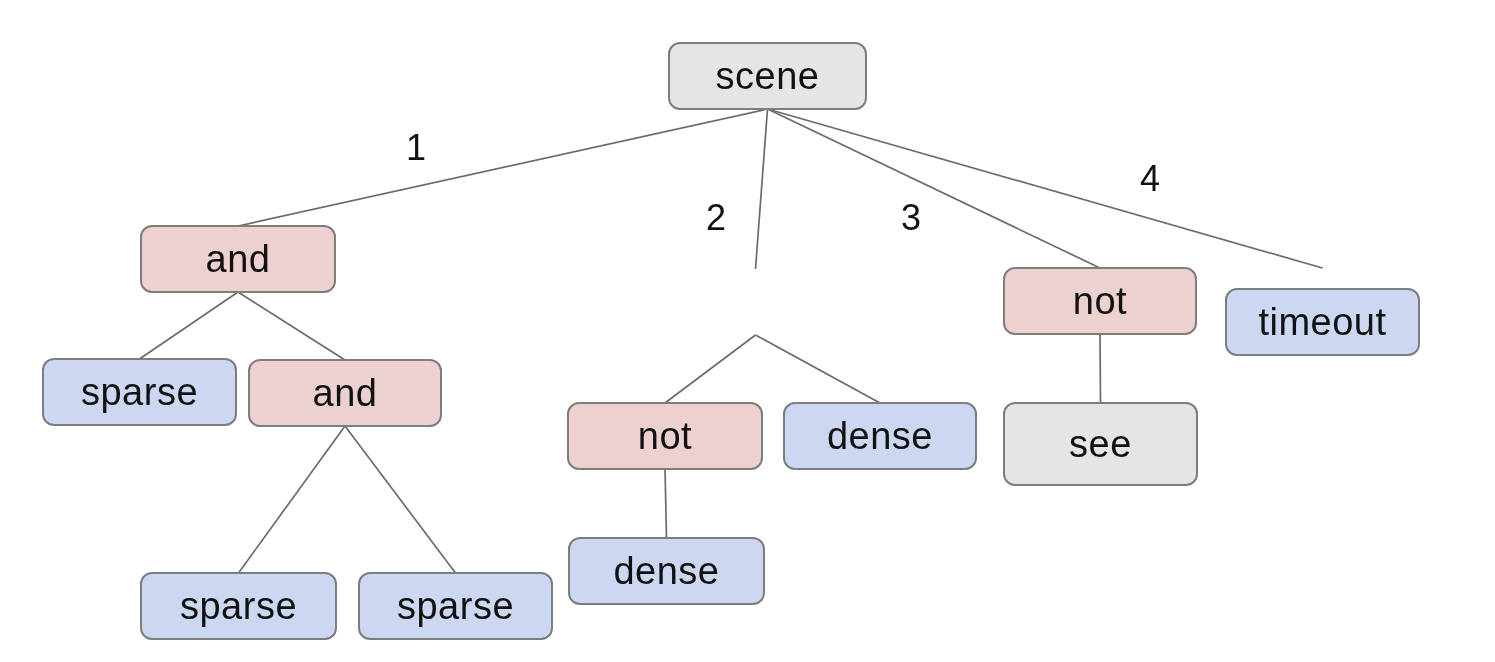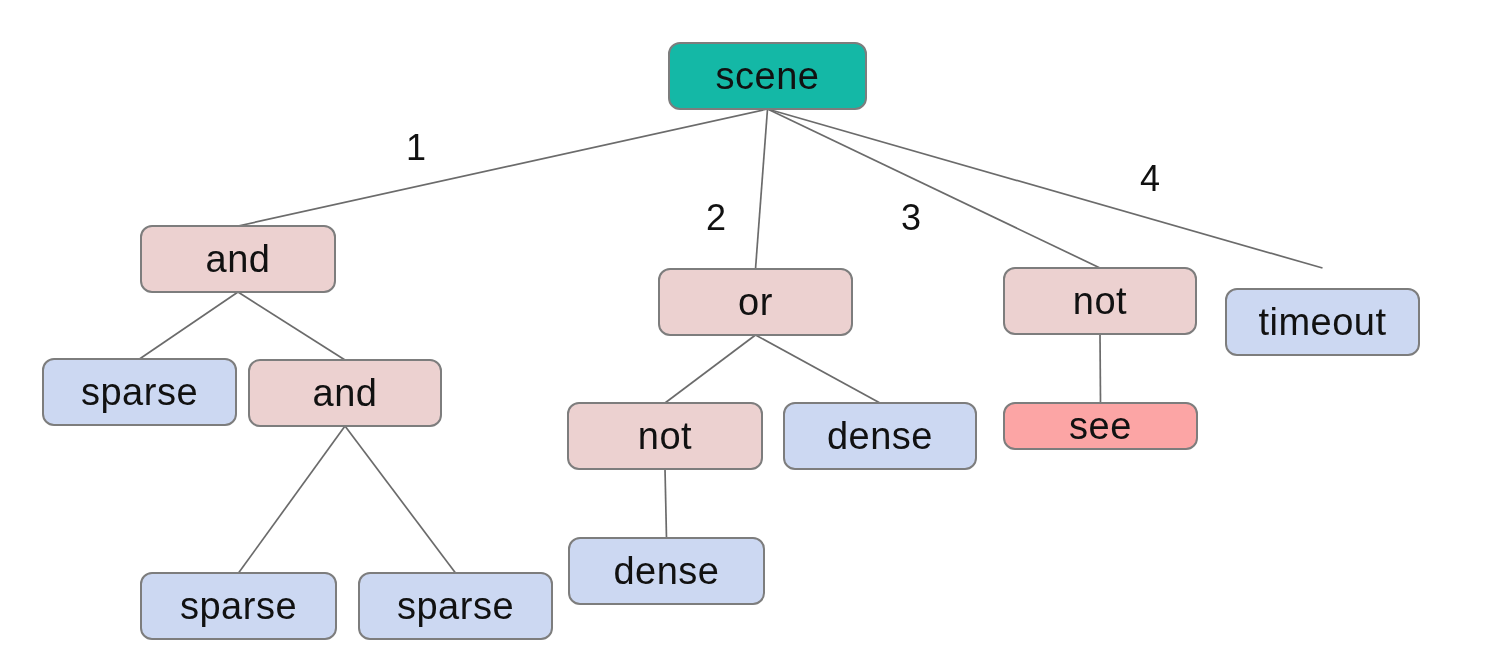--- a/index.html
+++ b/index.html
@@ -53,30 +53,29 @@
       <line x1="767.5" y1="109" x2="1322.5" y2="268" stroke="#6b6b6b" stroke-width="1.7"></line>
       <line x1="238" y1="292" x2="139.5" y2="359" stroke="#6b6b6b" stroke-width="1.7"></line>
       <line x1="238" y1="292" x2="345" y2="360" stroke="#6b6b6b" stroke-width="1.7"></line>
       <line x1="345" y1="426" x2="238.5" y2="573" stroke="#6b6b6b" stroke-width="1.7"></line>
       <line x1="345" y1="426" x2="455.5" y2="573" stroke="#6b6b6b" stroke-width="1.7"></line>
       <line x1="755.5" y1="335" x2="665" y2="403" stroke="#6b6b6b" stroke-width="1.7"></line>
       <line x1="755.5" y1="335" x2="880" y2="403" stroke="#6b6b6b" stroke-width="1.7"></line>
       <line x1="665" y1="469" x2="666.5" y2="538" stroke="#6b6b6b" stroke-width="1.7"></line>
       <line x1="1100" y1="334" x2="1100.5" y2="403" stroke="#6b6b6b" stroke-width="1.7"></line>
     </svg>
-<div class="node" style="left: 668px; top: 42px; width: 199px; height: 68px; background: #14b8a6; border-color: rgb(125, 125, 125); color: rgb(17, 17, 17);">scene</div>
+<div class="node" style="left: 668px; top: 42px; width: 199px; height: 68px; background: #e5e5e5; border-color: rgb(125, 125, 125); color: rgb(17, 17, 17);">scene</div>
     <div class="node" style="left: 140px; top: 225px; width: 196px; height: 68px; background: rgb(236, 209, 208); border-color: rgb(125, 125, 125); color: rgb(17, 17, 17);">and</div>
     <div class="node" style="left: 42px; top: 358px; width: 195px; height: 68px; background: rgb(204, 216, 242); border-color: rgb(125, 125, 125); color: rgb(17, 17, 17);">sparse</div>
     <div class="node" style="left: 248px; top: 359px; width: 194px; height: 68px; background: rgb(236, 209, 208); border-color: rgb(125, 125, 125); color: rgb(17, 17, 17);">and</div>
     <div class="node" style="left: 140px; top: 572px; width: 197px; height: 68px; background: rgb(204, 216, 242); border-color: rgb(125, 125, 125); color: rgb(17, 17, 17);">sparse</div>
     <div class="node" style="left: 358px; top: 572px; width: 195px; height: 68px; background: rgb(204, 216, 242); border-color: rgb(125, 125, 125); color: rgb(17, 17, 17);">sparse</div>
-    <div class="node" style="left: 658px; top: 268px; width: 195px; height: 68px; background: rgb(236, 209, 208); border-color: rgb(125, 125, 125); color: rgb(17, 17, 17);">or</div>
     <div class="node" style="left: 567px; top: 402px; width: 196px; height: 68px; background: rgb(236, 209, 208); border-color: rgb(125, 125, 125); color: rgb(17, 17, 17);">not</div>
     <div class="node" style="left: 783px; top: 402px; width: 194px; height: 68px; background: rgb(204, 216, 242); border-color: rgb(125, 125, 125); color: rgb(17, 17, 17);">dense</div>
     <div class="node" style="left: 568px; top: 537px; width: 197px; height: 68px; background: rgb(204, 216, 242); border-color: rgb(125, 125, 125); color: rgb(17, 17, 17);">dense</div>
     <div class="node" style="left: 1003px; top: 267px; width: 194px; height: 68px; background: rgb(236, 209, 208); border-color: rgb(125, 125, 125); color: rgb(17, 17, 17);">not</div>
-    <div class="node" style="left: 1003px; top: 402px; width: 195px; height: 48px; background: #fca5a5; border-color: rgb(125, 125, 125); color: rgb(17, 17, 17);">see</div>
+    <div class="node" style="left: 1003px; top: 402px; width: 195px; height: 84px; background: #e5e5e5; border-color: rgb(125, 125, 125); color: rgb(17, 17, 17);">see</div>
     <div class="node" style="left: 1225px; top: 267px; width: 195px; height: 68px; background: rgb(204, 216, 242); border-color: rgb(125, 125, 125); color: rgb(17, 17, 17); margin-top: 21px;">timeout</div>
     <div class="edge-label" style="left: 416px; top: 148px; color: rgb(17, 17, 17);">1</div>
     <div class="edge-label" style="left: 716px; top: 218px; color: rgb(17, 17, 17);">2</div>
     <div class="edge-label" style="left: 911px; top: 218px; color: rgb(17, 17, 17);">3</div>
     <div class="edge-label" style="left: 1150px; top: 179px; color: rgb(17, 17, 17);">4</div>
   </div>
 
 </body></html>

